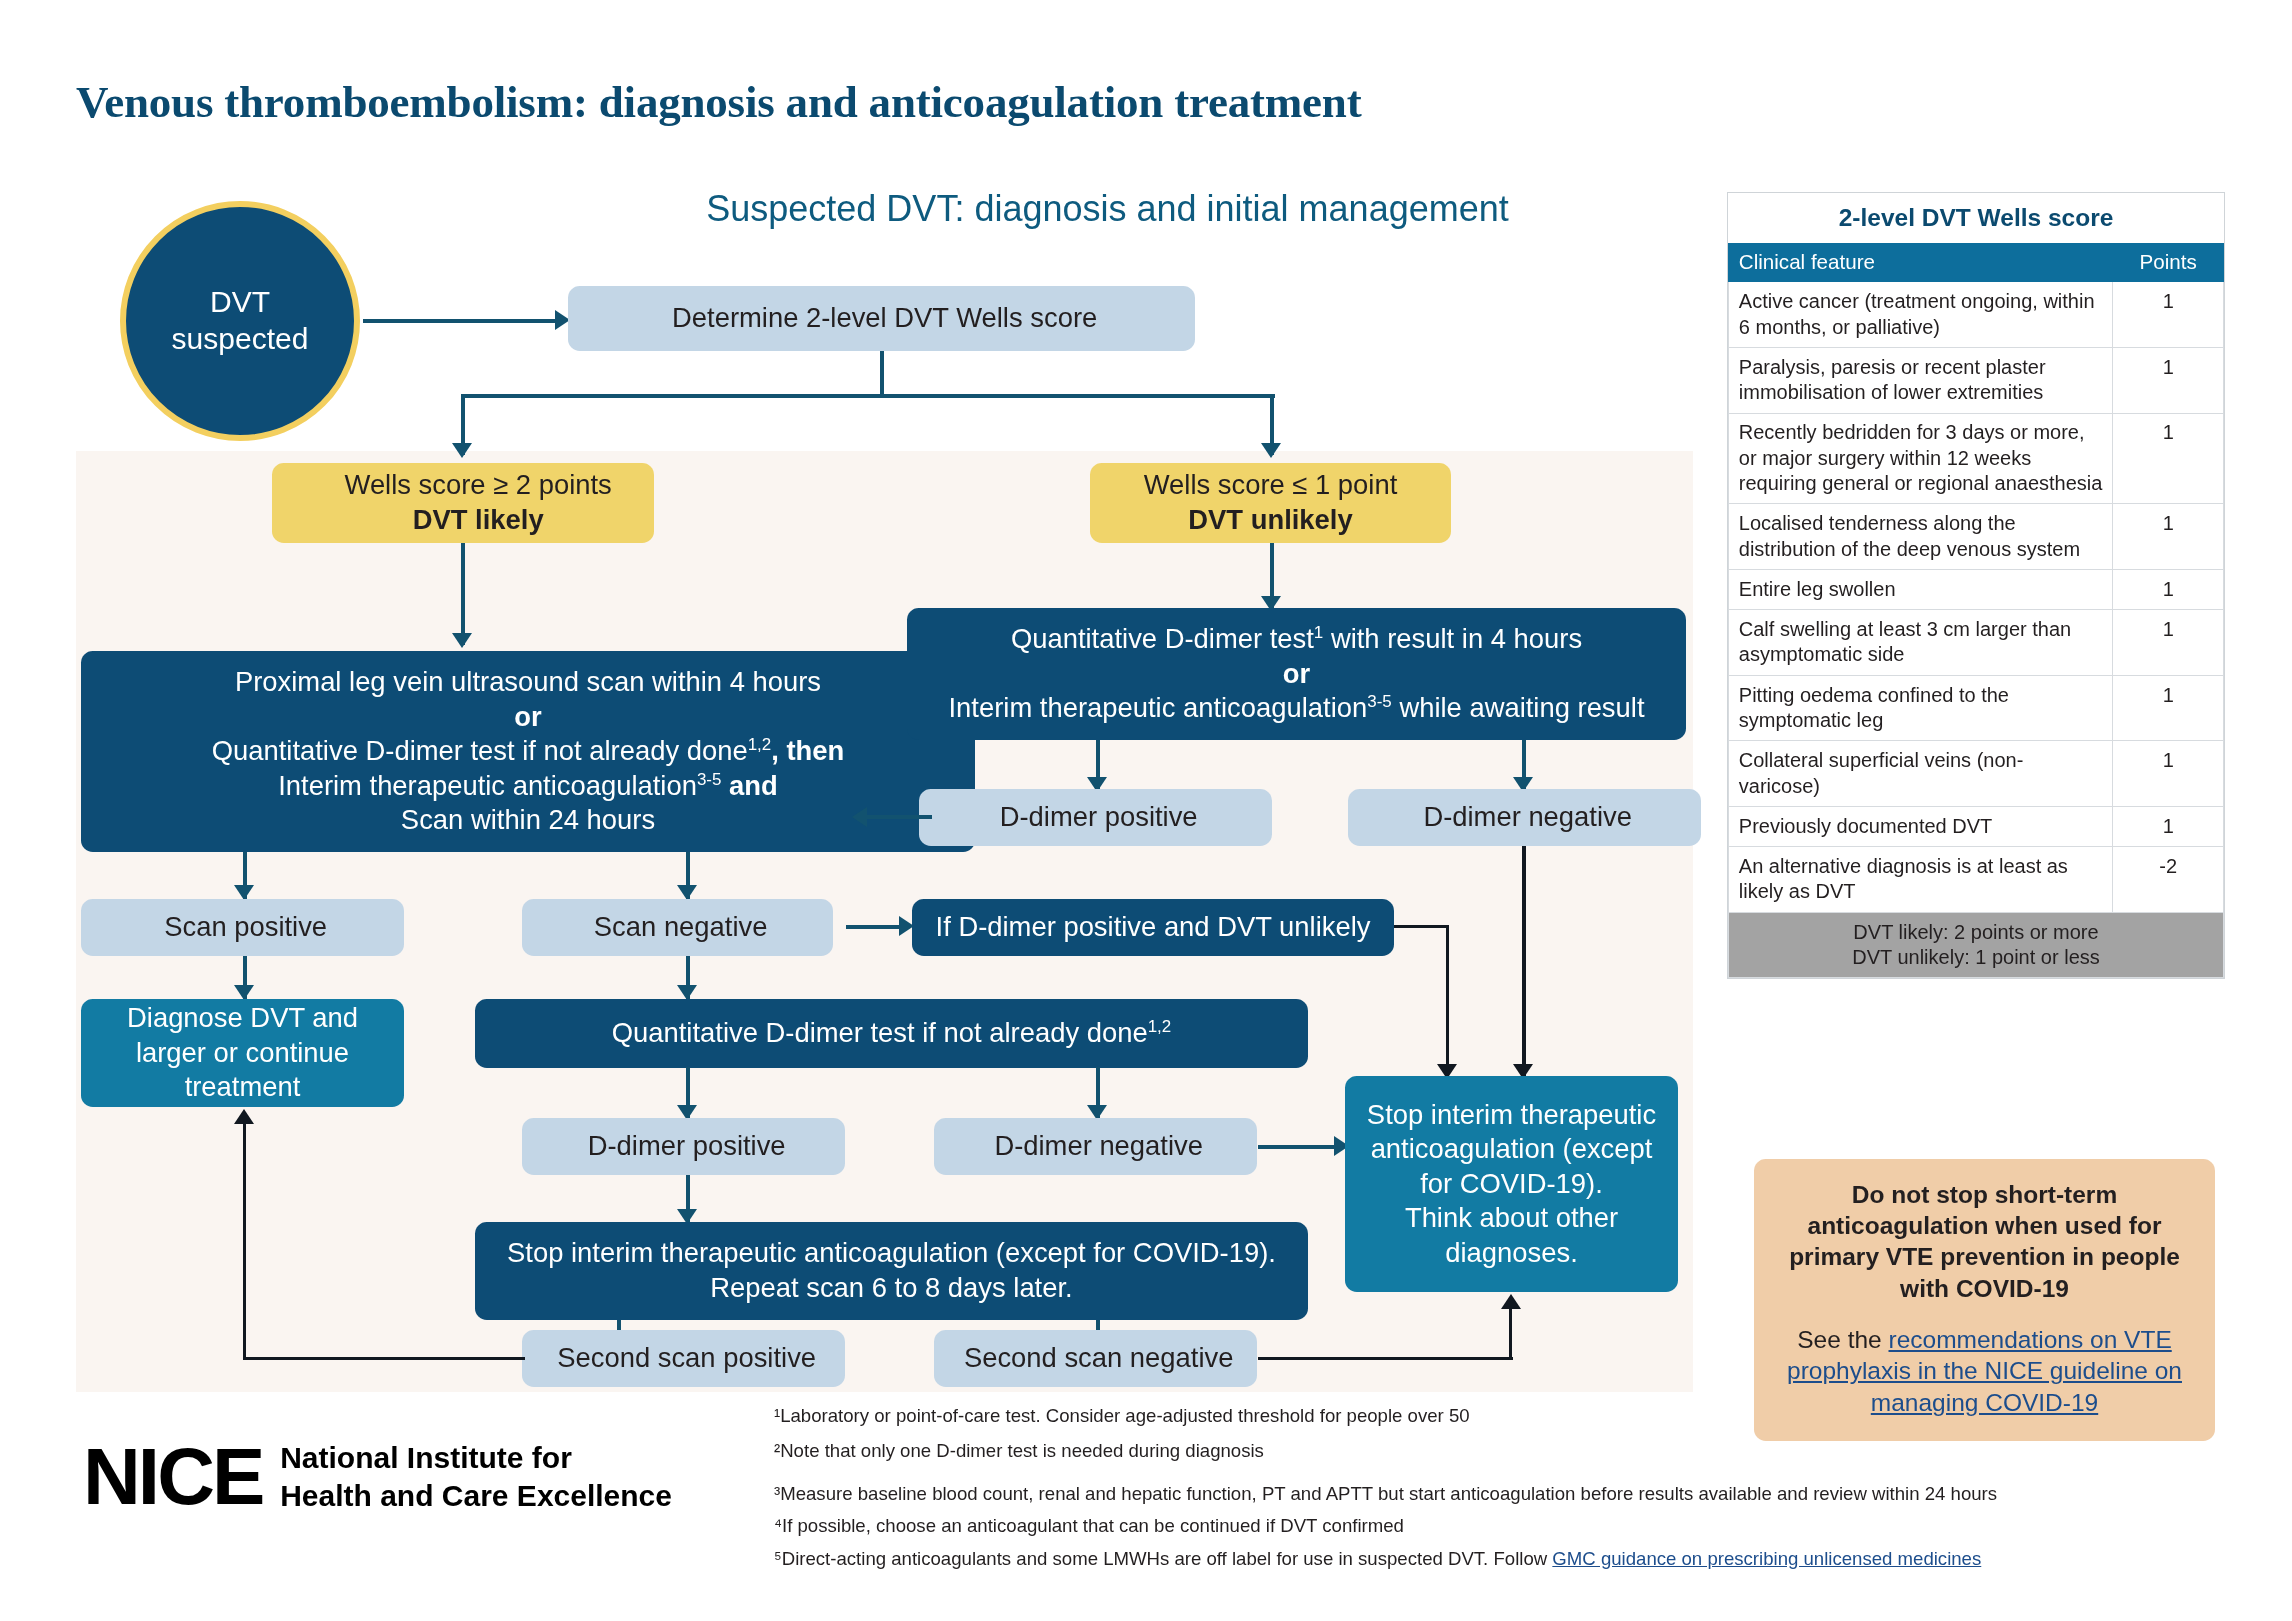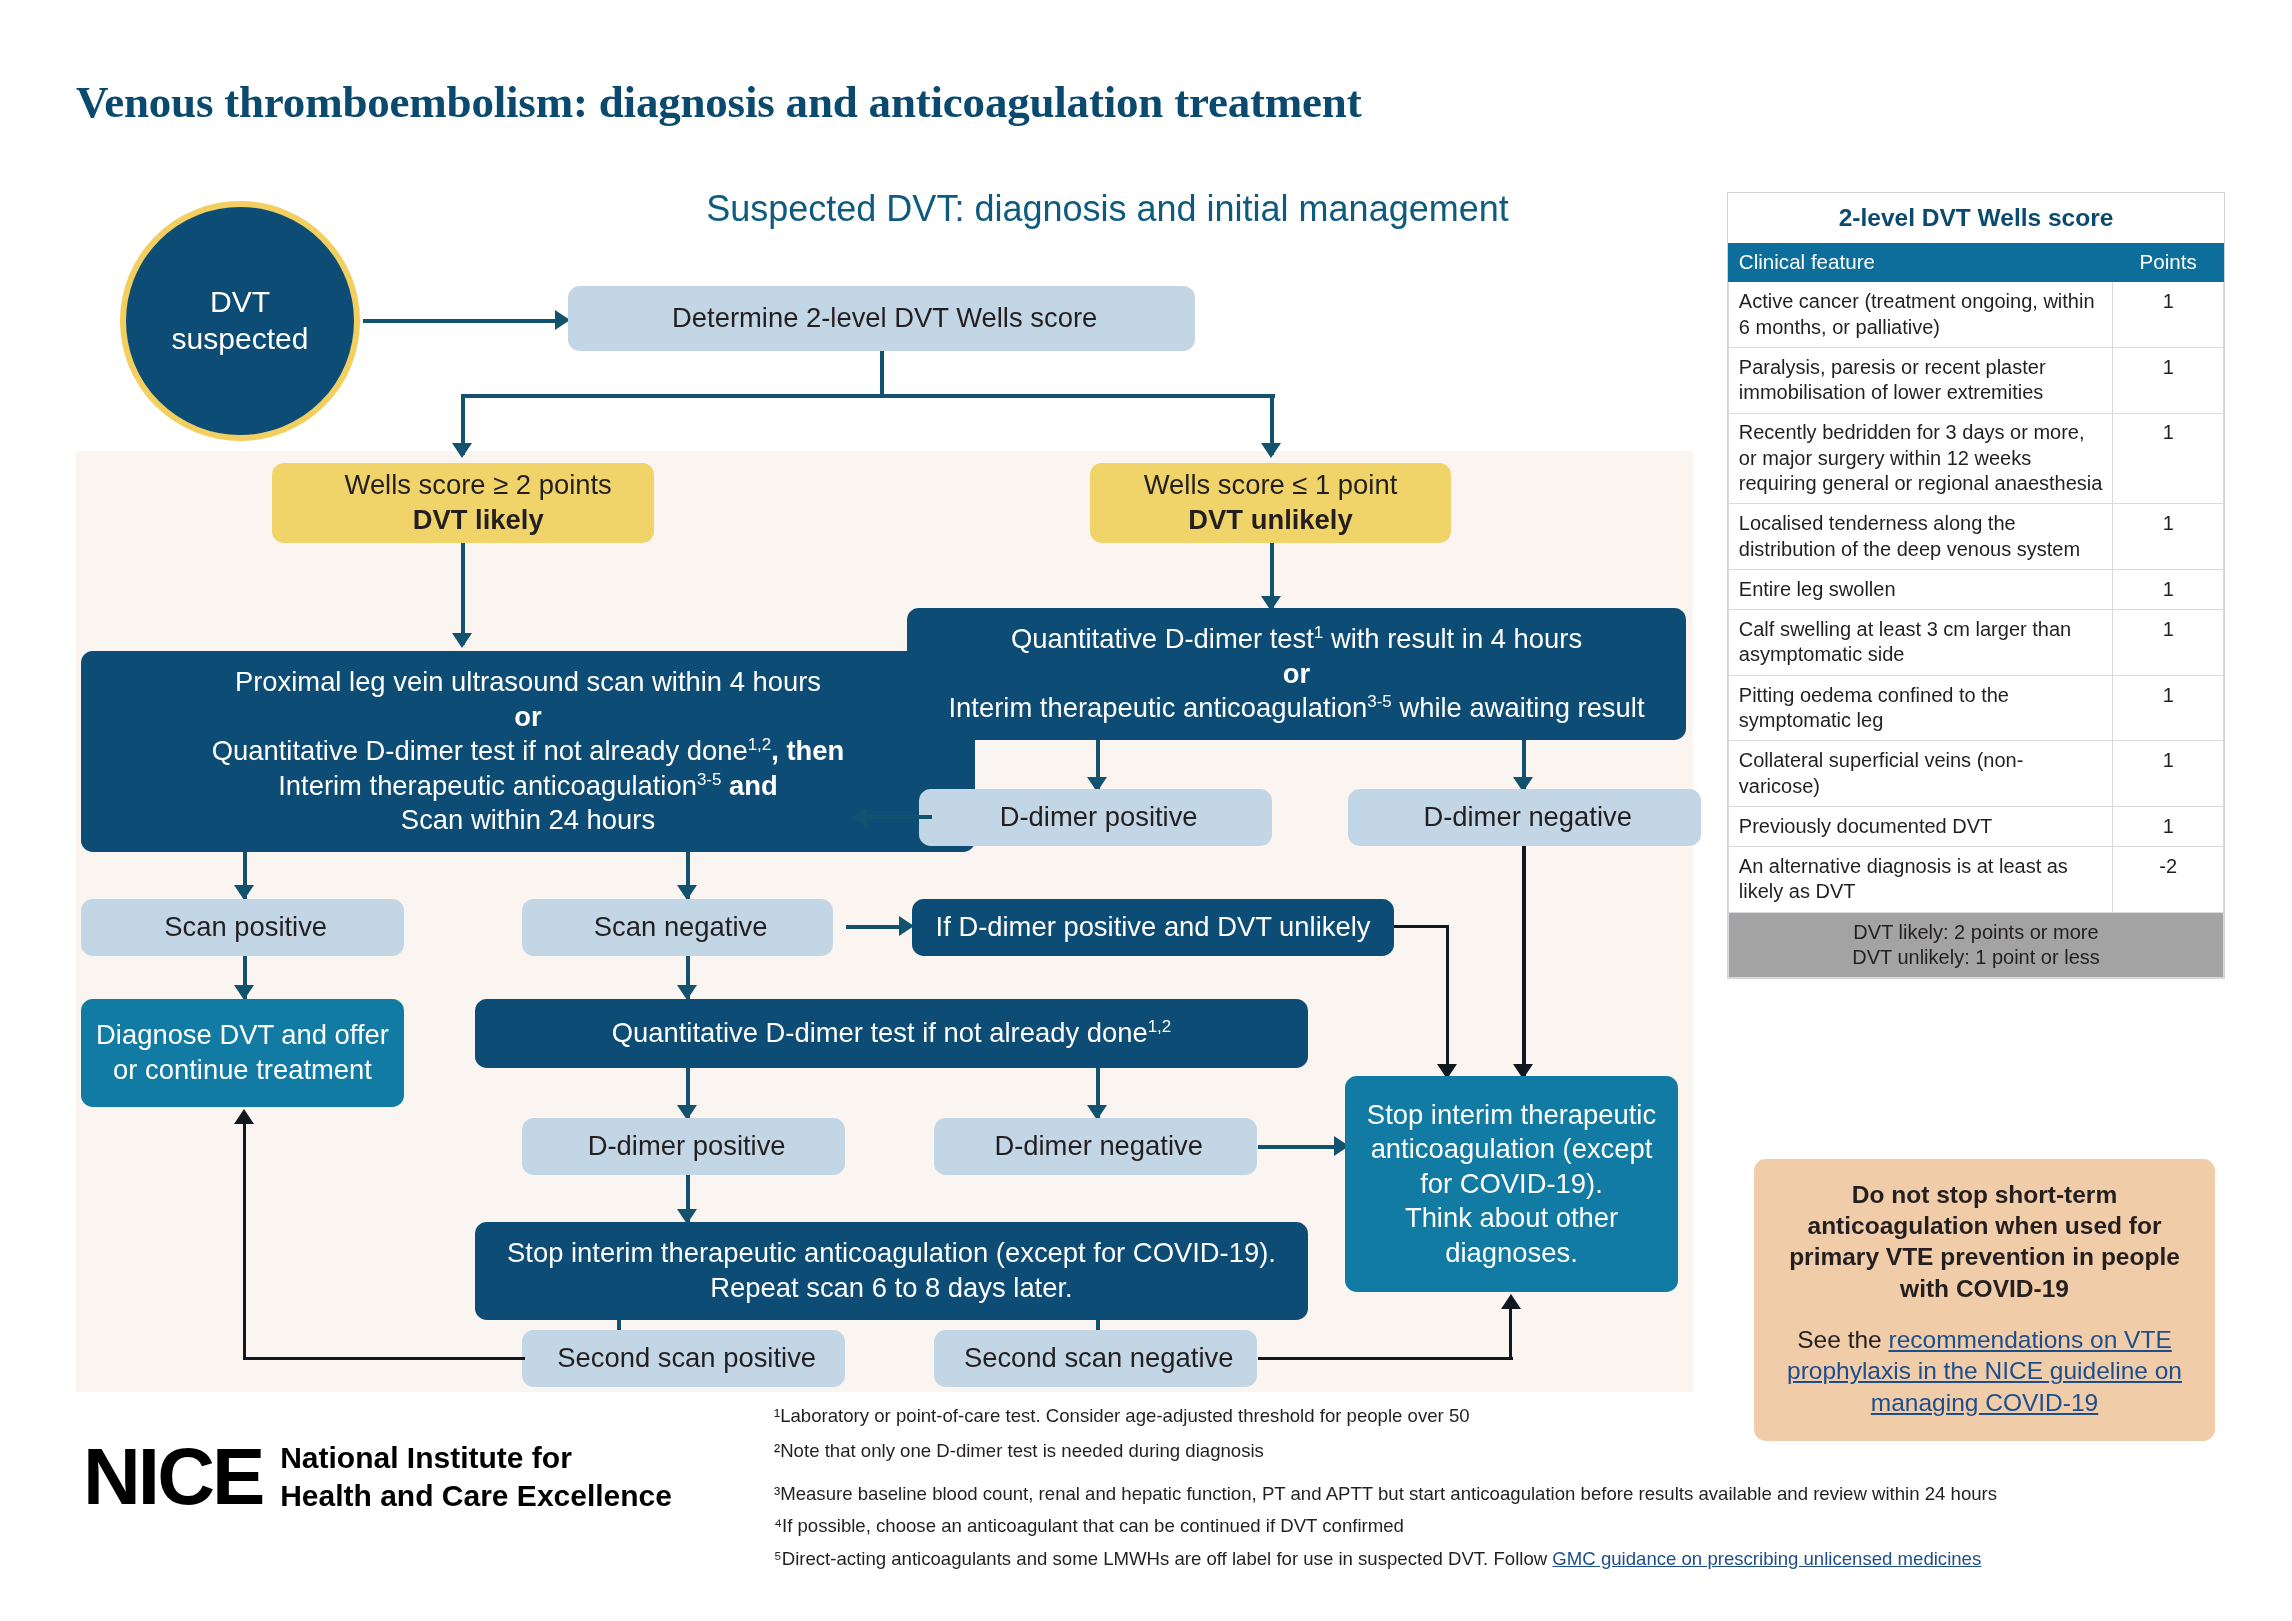--- a/index.html
+++ b/index.html
@@ -201,21 +201,21 @@
 <div class="ln vline abs" style="left:1446px;top:925px;height:151px;background:#111820;width:2.9px;"></div>
 <div class="arw arw-d abs" style="left:1437px;top:1064px;border-top-color:#111820;"></div>
 
 <div class="ln vline abs" style="left:243px;top:956px;height:43px;"></div>
 <div class="arw arw-d abs" style="left:234px;top:985px;"></div>
 
 <div class="ln vline abs" style="left:686px;top:956px;height:43px;"></div>
 <div class="arw arw-d abs" style="left:677px;top:985px;"></div>
 
 <div class="node abs n-teal" id="diagnose-box" style="left:81px;top:999px;width:323px;height:108px;">
-  <span>Diagnose DVT and offer or continue treatment</span>
+  <span>Diagnose DVT and larger or continue treatment</span>
 </div>
 
 <div class="node abs n-navy" id="quant-ddimer-box" style="left:475px;top:999px;width:833px;height:69px;">
   <span><span>Quantitative D-dimer test if not already done</span><sup>1,2</sup></span>
 </div>
 
 <div class="ln vline abs" style="left:686px;top:1067px;height:51px;"></div>
 <div class="arw arw-d abs" style="left:677px;top:1105px;"></div>
 
 <div class="ln vline abs" style="left:1096px;top:1067px;height:51px;"></div>

